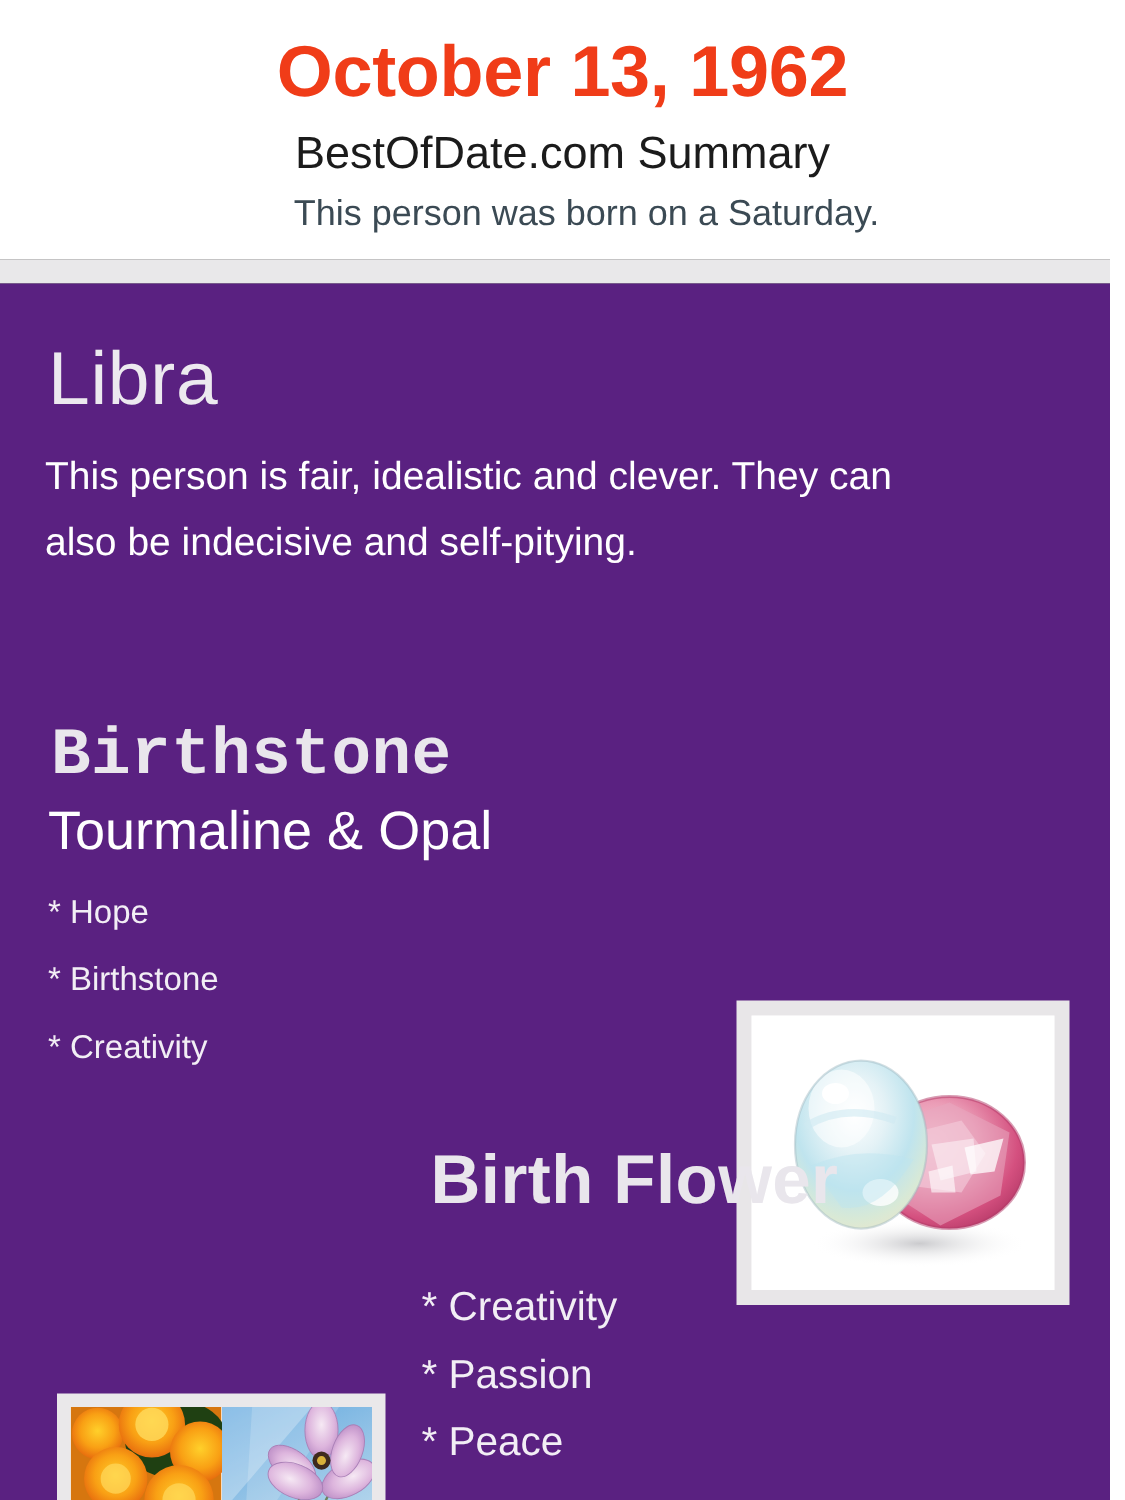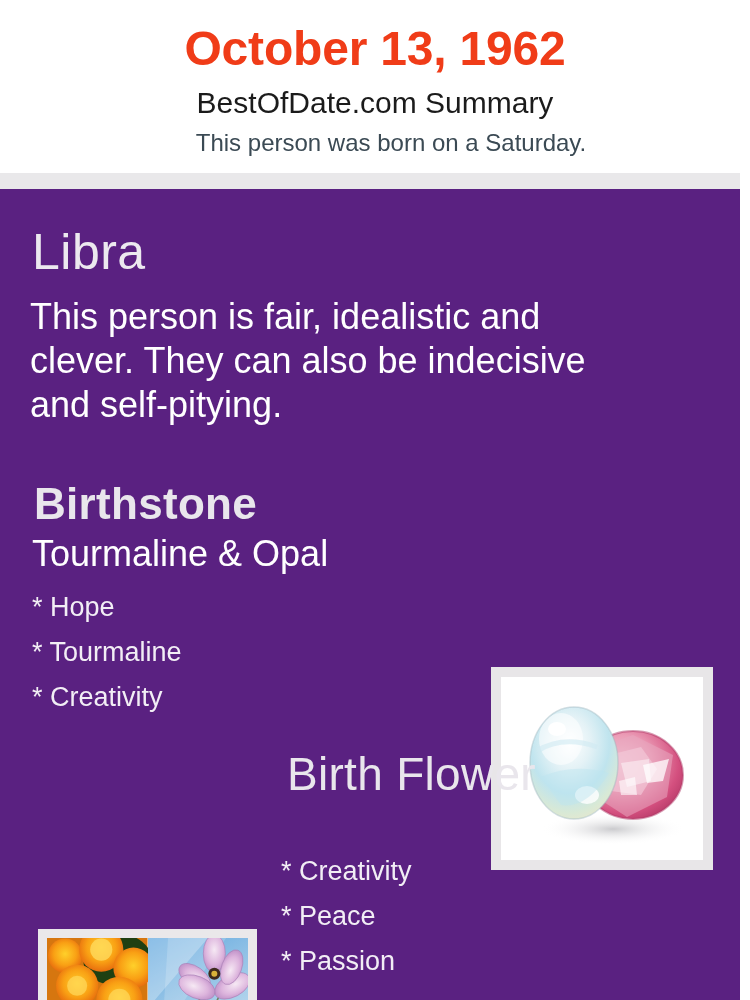--- a/index.html
+++ b/index.html
@@ -94,57 +94,58 @@
     line-height: 58px;
     font-weight: normal;
     color: #ece9ef;
     letter-spacing: 0.5px;
   }
   .zodiac-desc {
     position: absolute;
     left: 30px;
     top: 106px;
     width: 600px;
-    font-size: 36px;
+    font-size: 26px;
     line-height: 44px;
     font-weight: normal;
     color: #ffffff;
   }
 
   
   .birthstone-heading {
     position: absolute;
     left: 34px;
     top: 289px;
     font-size: 44px;
     line-height: 52px;
     font-weight: bold;
     color: #e9e6ec;
     letter-spacing: 0.3px;
+    font-family: Liberation Mono, monospace;
   }
   .birthstone-name {
     position: absolute;
     left: 32px;
     top: 344px;
     font-size: 36px;
     line-height: 42px;
     font-weight: normal;
     color: #ffffff;
   }
   .birthstone-traits {
     position: absolute;
     left: 32px;
     top: 396px;
     width: 420px;
     margin: 0;
     padding: 0;
     list-style: none;
   }
   .birthstone-traits li {
-    font-size: 27px;
+    font-size: 22px;
     line-height: 45px;
     color: #f2eef5;
     white-space: nowrap;
   }
 
   .stone-frame {
     position: absolute;
     left: 491px;
     top: 478px;
     width: 222px;
@@ -183,24 +184,24 @@
   .flower-half {
     position: relative;
     width: 50%;
     height: 100%;
     overflow: hidden;
   }
 
   .flower-heading {
     position: absolute;
     left: 287px;
-    top: 558px;
+    top: 570px;
     font-size: 46px;
     line-height: 54px;
-    font-weight: normal;
+    font-weight: bold;
     color: #e9e6ec;
     letter-spacing: 0.3px;
   }
   .flower-name {
     position: absolute;
     left: 283px;
     top: 607px;
     font-size: 36px;
     line-height: 42px;
     font-weight: normal;
@@ -240,21 +241,21 @@
 
   <div class="body-panel">
 
     <div class="zodiac-heading">Libra</div>
     <div class="zodiac-desc">This person is fair, idealistic and clever. They can also be indecisive and self-pitying.</div>
 
     <div class="birthstone-heading">Birthstone</div>
     <div class="birthstone-name">Tourmaline &amp; Opal</div>
     <ul class="birthstone-traits">
       <li>* Hope</li>
-      <li>* Tourmaline</li>
+      <li>* Birthstone</li>
       <li>* Creativity</li>
     </ul>
 
     <div class="stone-frame">
       <div class="stone-inner">
         <svg class="gem-svg" viewBox="0 0 202 183" preserveAspectRatio="xMidYMid slice">
           <defs>
             <radialGradient id="opalGrad" cx="45%" cy="32%" r="78%">
               <stop offset="0%" stop-color="#ffffff"></stop>
               <stop offset="30%" stop-color="#e4f2f6"></stop>
@@ -431,18 +432,18 @@
             </g>
           </svg>
         </div>
 
       </div>
     </div>
 
     <div class="flower-heading">Birth Flower</div>
     <ul class="flower-traits">
       <li>* Creativity</li>
+      <li>* Passion</li>
       <li>* Peace</li>
-      <li>* Passion</li>
     </ul>
 
   </div>
 </div>
 
 </body></html>

